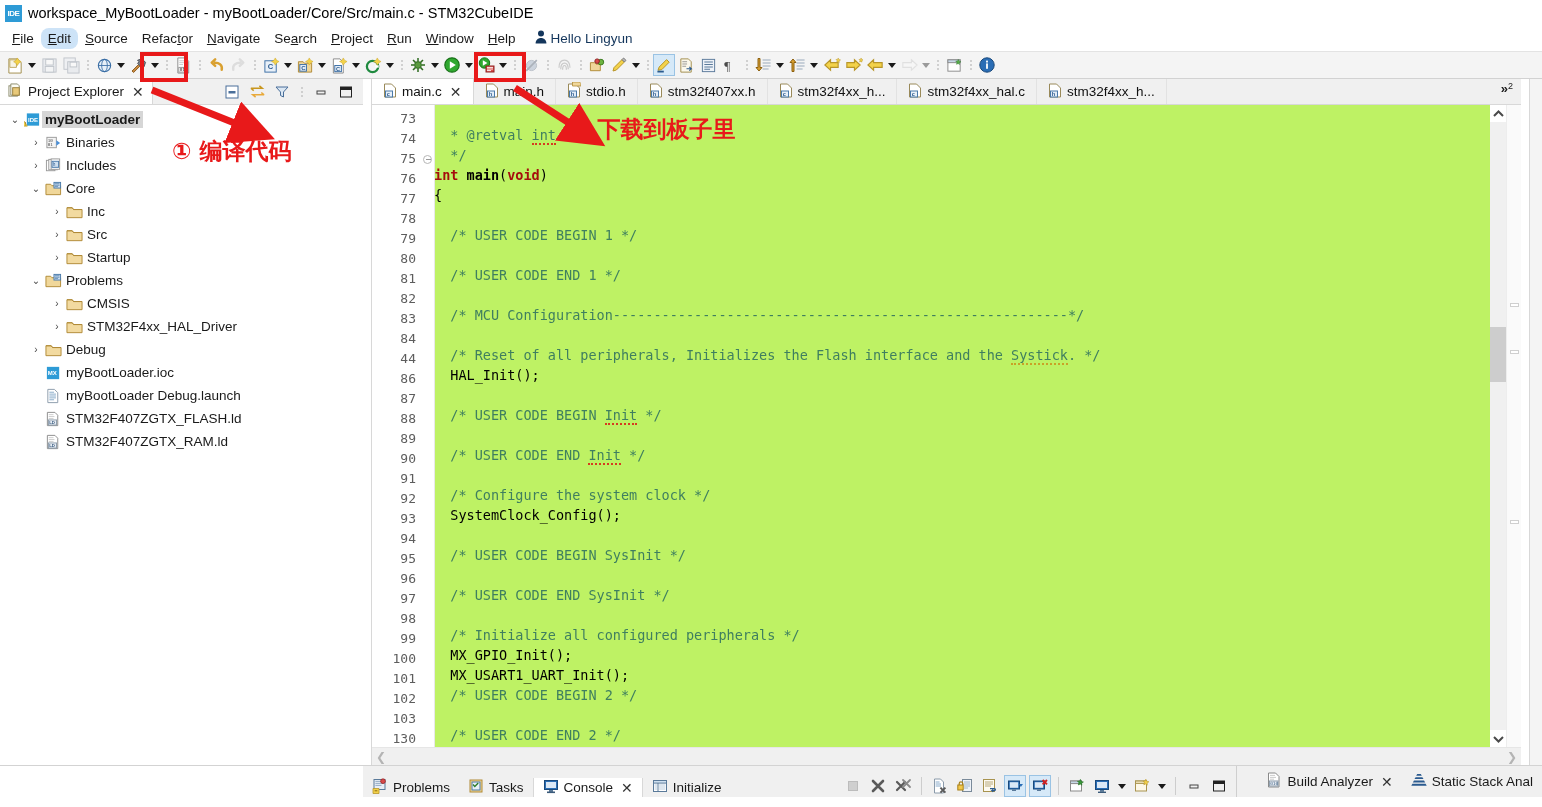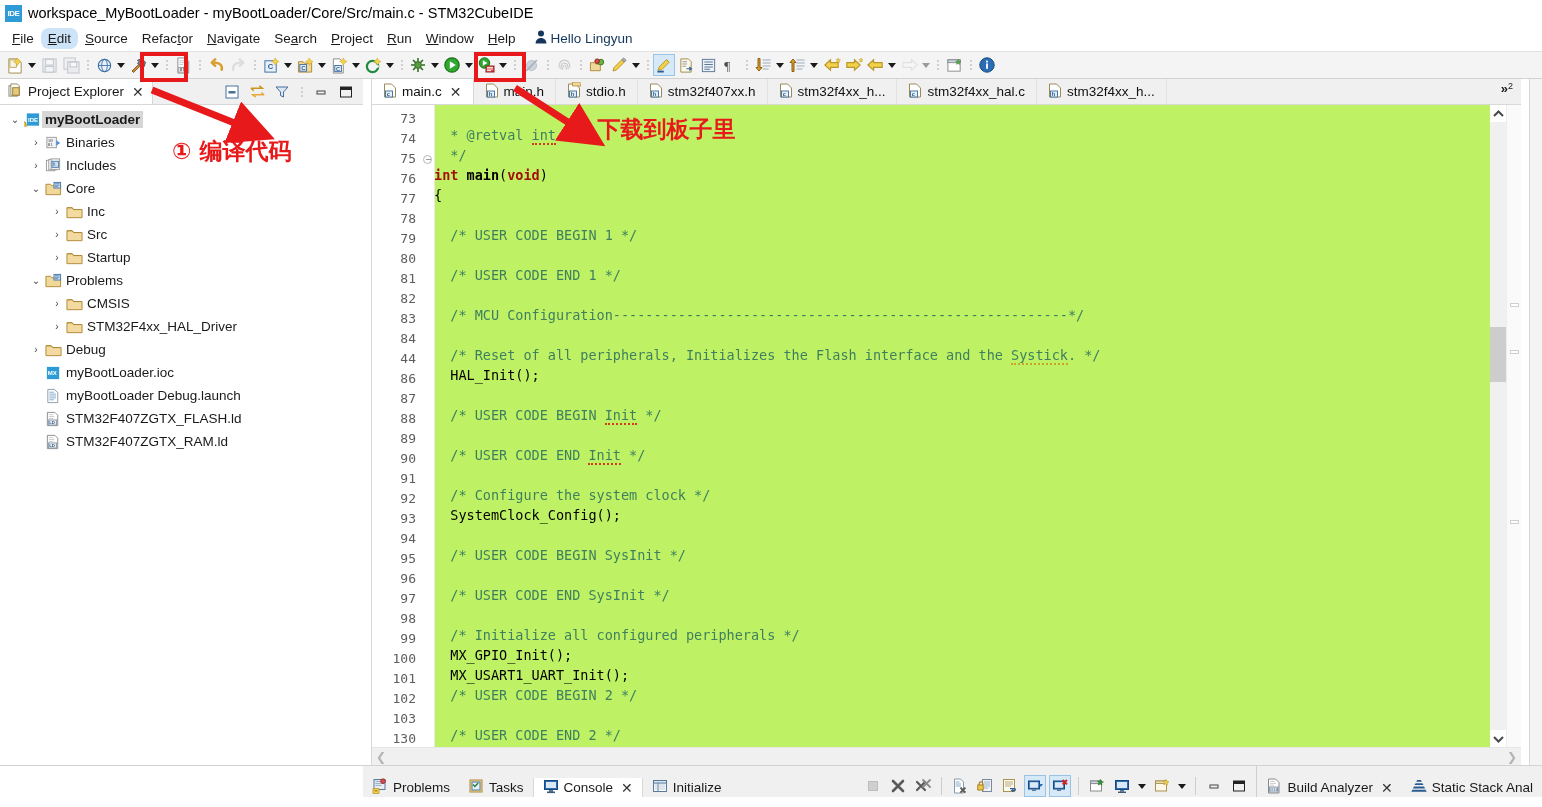--- a/index.html
+++ b/index.html
@@ -190,22 +190,23 @@
     display:flex; align-items:center; gap:5px; padding:0 9px;
     font-size:13.5px; white-space:nowrap;
   }
   .bvtab.act{ background:#fff; border-left:1px solid #d8d8d8;
               border-right:1px solid #d8d8d8; }
   #bottom-tools{
     margin-left:auto; display:flex; align-items:center; gap:3px;
     padding-right:6px;
   }
   #bottom-right-group{
-    display:flex; align-items:flex-end; border-left:1px solid #cfcfcf;
+    display:flex; align-items:center; border-left:1px solid #cfcfcf;
     background:#f0f0f0;
+    padding-left:20px;
   }
 
   
   .annbox{ position:absolute; border:4px solid #e8191a; pointer-events:none; }
   .annlabel{
     position:absolute; color:#e8191a; font-weight:bold;
     font-family:"DejaVu Sans", sans-serif; font-size:23px;
     white-space:nowrap; pointer-events:none;
   }
   #ann-svg{ position:absolute; left:0; top:0; width:1542px; height:807px;

